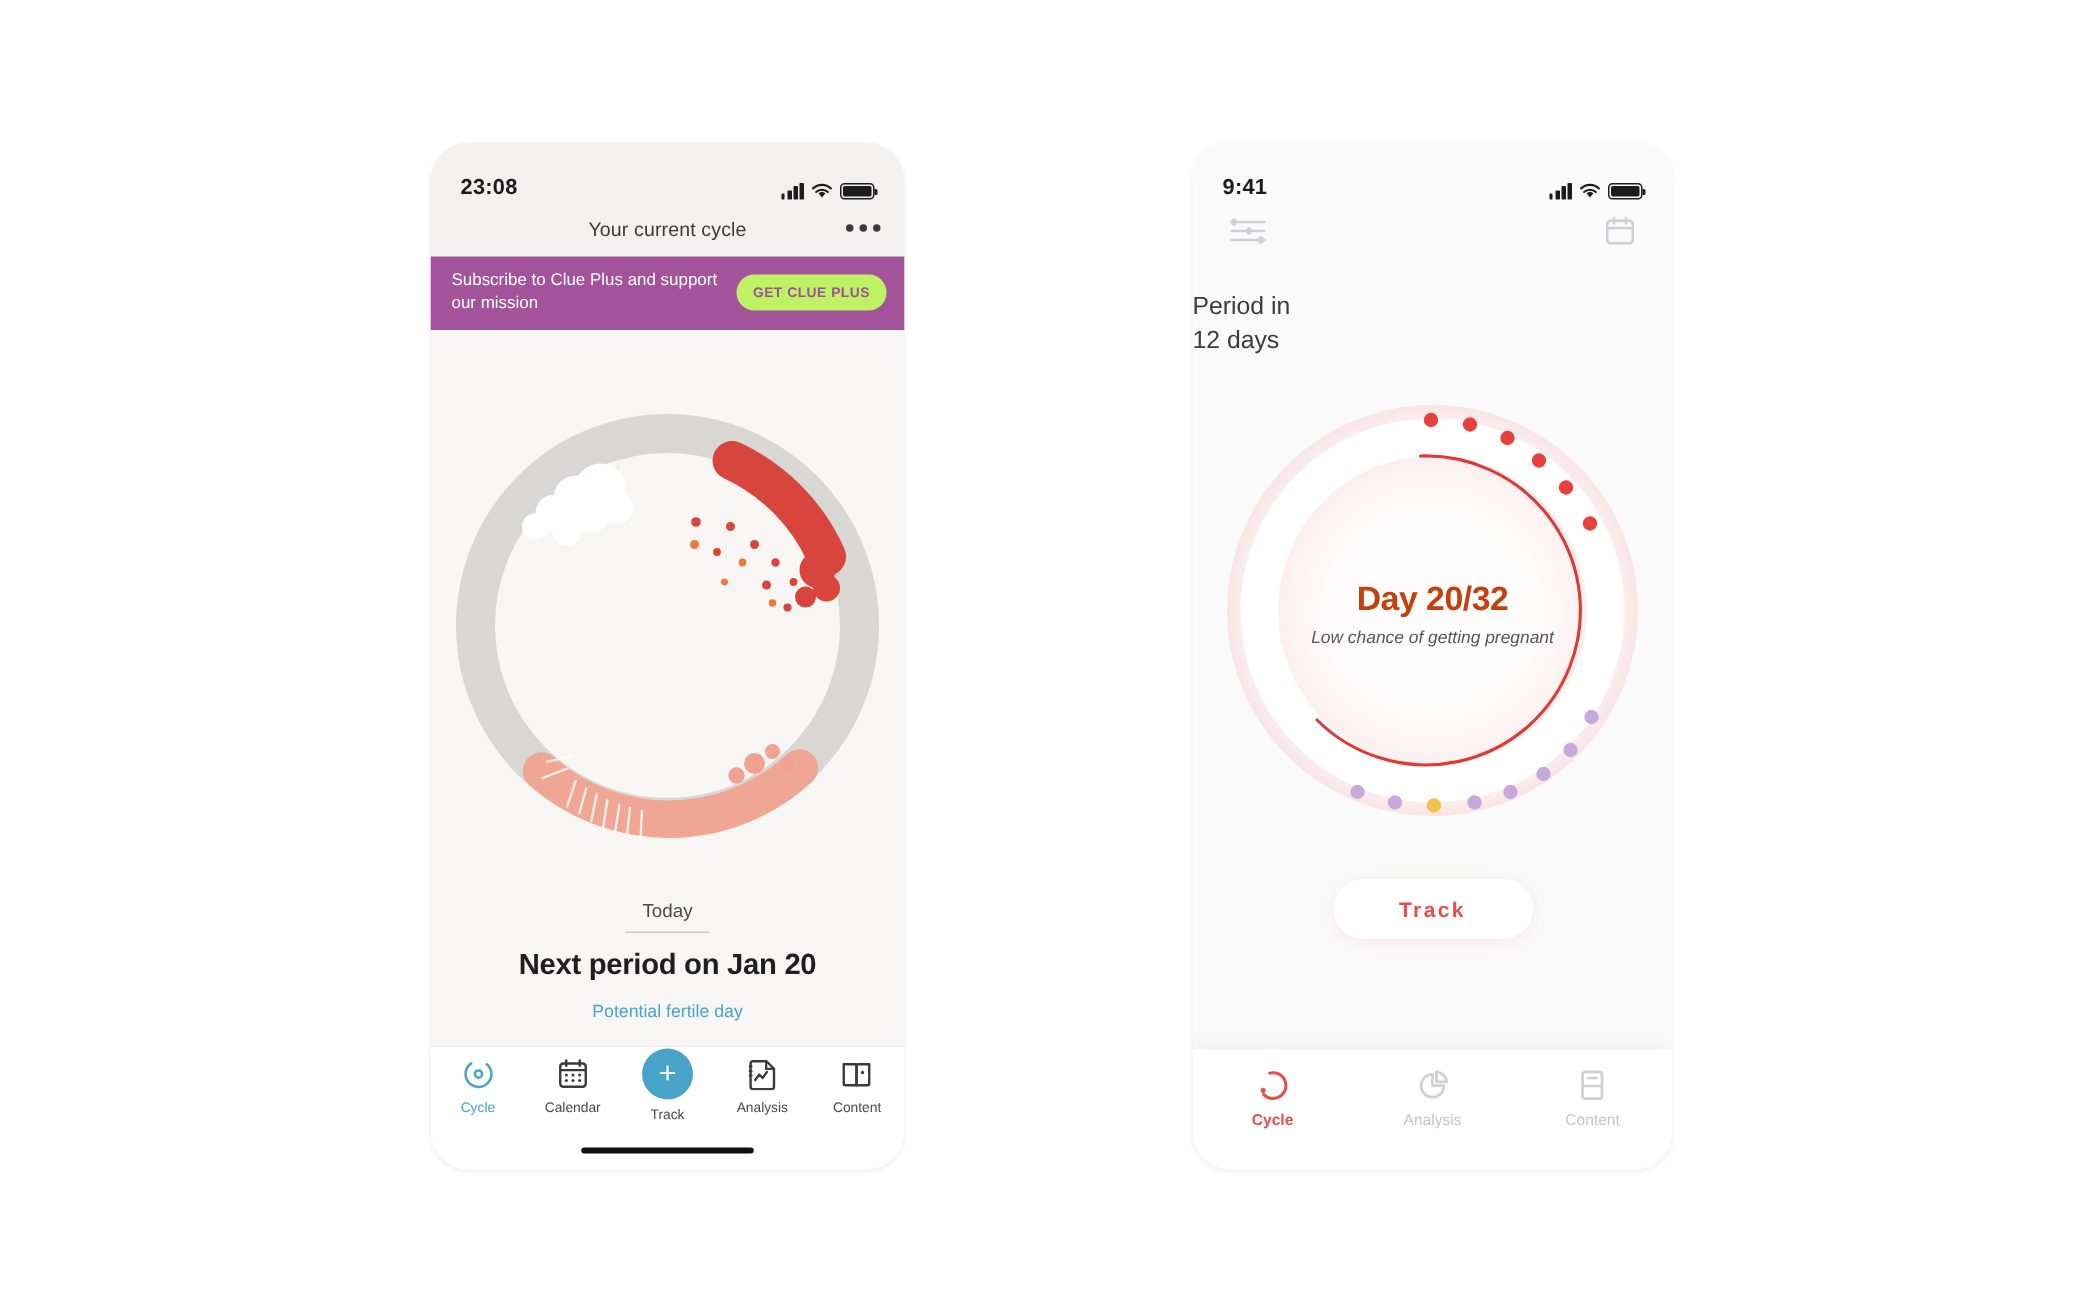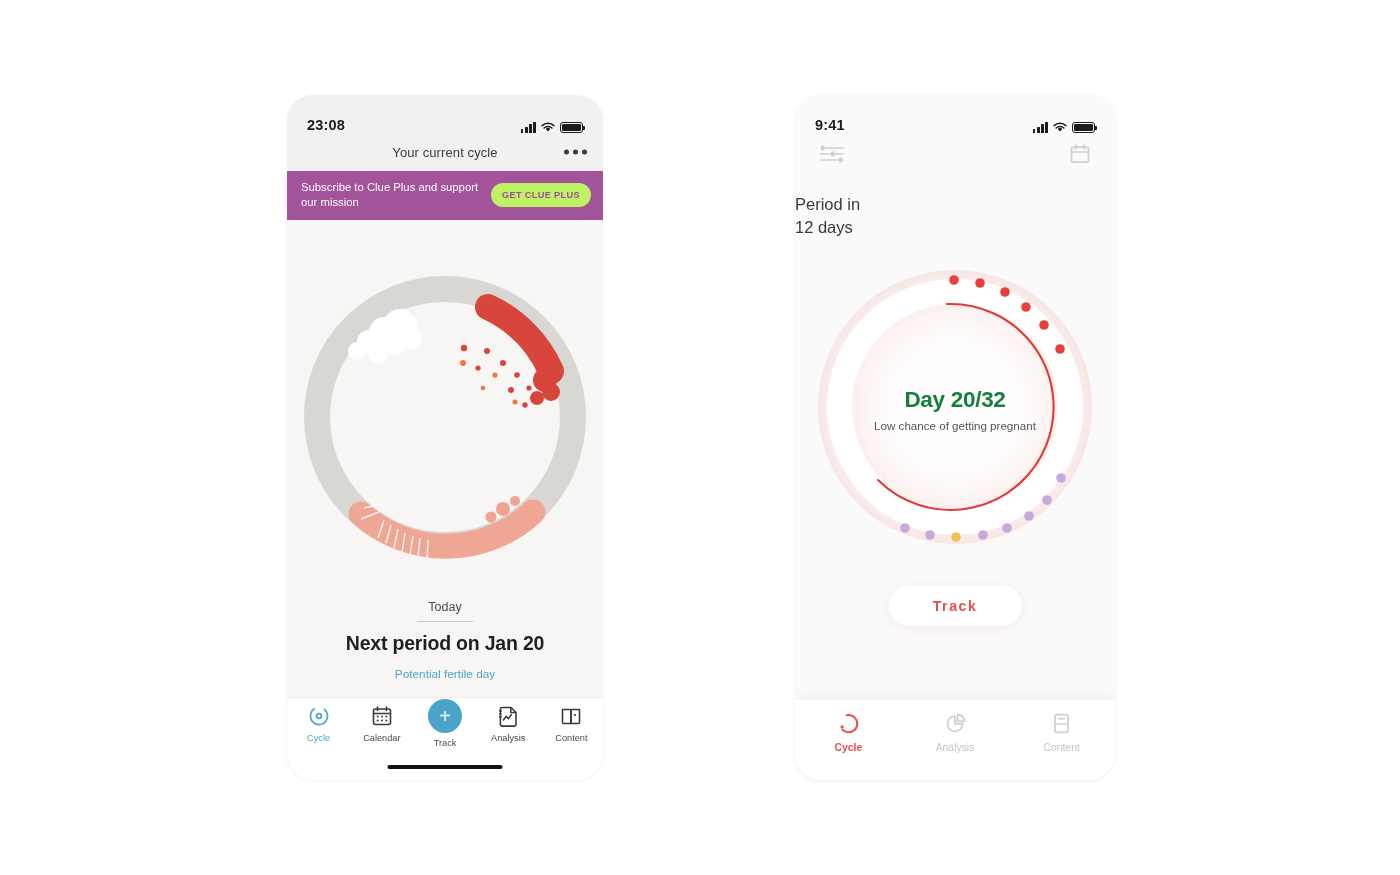--- a/index.html
+++ b/index.html
@@ -78,22 +78,22 @@
     width:115px;height:4.5px;border-radius:3px;background:#111;}
 
   
   .r-head{height:46px;display:flex;align-items:center;justify-content:space-between;
     padding:0 24px;box-sizing:border-box;}
   .r-title{text-align:left;margin-top:14px;font-size:16.5px;color:#3a3a3f;line-height:1.42;}
   .r-ringwrap{position:relative;width:320px;height:310px;margin-top:14px;}
   .r-ringwrap svg{position:absolute;left:0;top:0;}
   .r-center{position:absolute;left:50%;top:50%;transform:translate(-50%,-50%);
     width:230px;text-align:center;}
-  .rc-day{font-size:22.5px;font-weight:700;color:#15803d;letter-spacing:-.3px;}
-  .rc-sub{font-size:11.6px;color:#55555d;margin-top:6px;}
+  .rc-day{font-size:22.5px;font-weight:700;color:#c2410c;letter-spacing:-.3px;}
+  .rc-sub{font-size:11.6px;color:#55555d;margin-top:6px;font-style:italic;}
   .r-trackwrap{display:flex;justify-content:center;margin-top:22px;}
   .r-track{background:#fff;color:#e84c4c;border:none;border-radius:30px;
     width:133px;height:40px;font-size:14px;font-weight:700;letter-spacing:1.6px;
     cursor:pointer;box-shadow:0 2px 12px rgba(232,76,76,.10);}
   .r-tabbar{position:absolute;left:0;bottom:0;width:320px;height:80px;background:#fff;
     border-radius:0 0 26px 26px;box-shadow:0 -2px 14px rgba(0,0,0,.05);}
   .r-tabs{display:flex;padding-top:12px;}
   .r-tab{flex:1;display:flex;flex-direction:column;align-items:center;gap:7px;cursor:pointer;}
   .r-tab .ico{height:23px;display:flex;align-items:center;justify-content:center;}
   .r-tab .lbl{font-size:10.4px;color:#c4c4c9;}

